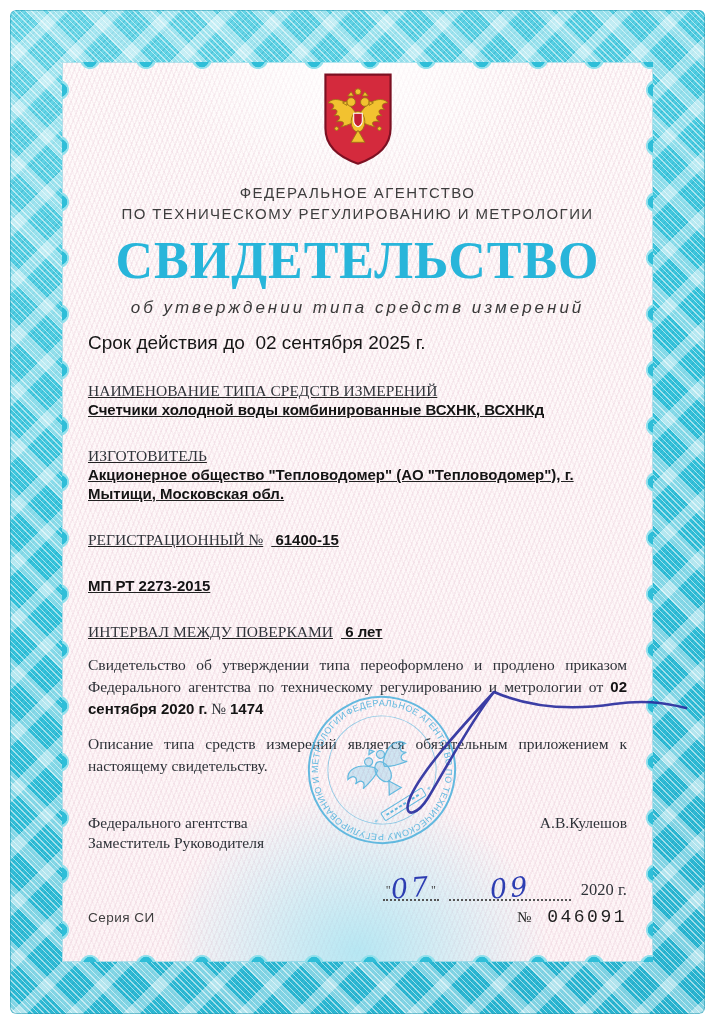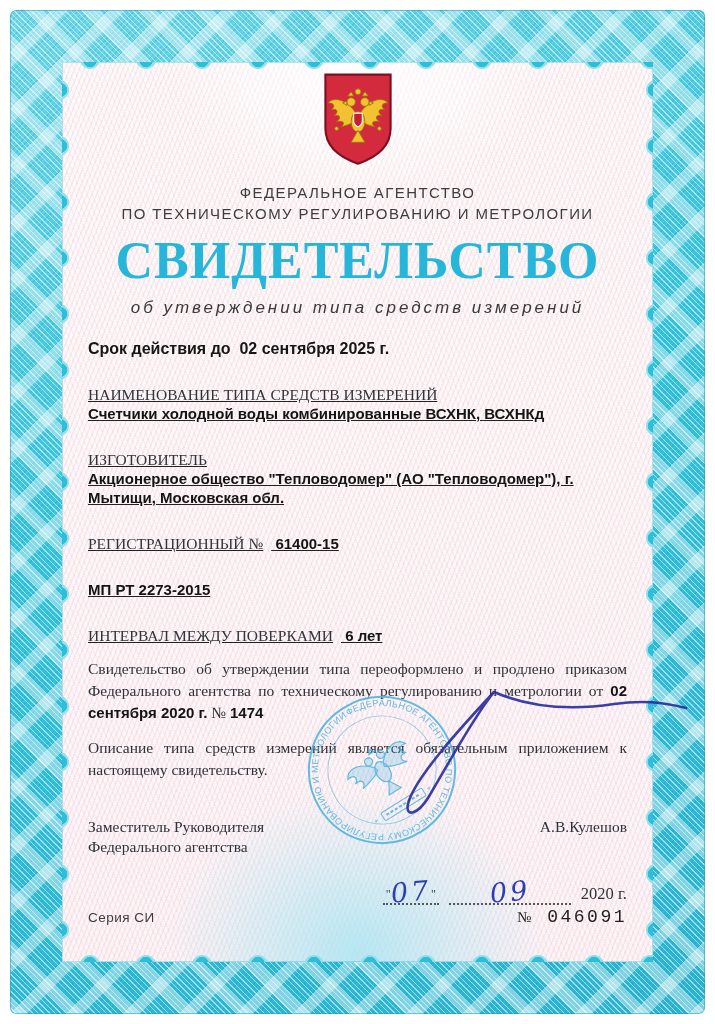--- a/index.html
+++ b/index.html
@@ -48,22 +48,22 @@
   .content{position:absolute;inset:0;padding:8px 26px 4px;border-radius:20px;}
   .emblem-wrap{text-align:center;margin-top:2px;}
   .agency{margin-top:10px;text-align:center;font-family:"Liberation Sans",sans-serif;
           font-size:15px;letter-spacing:1.4px;color:#3d3d3d;line-height:21px;}
   .title{margin:10px 0 0;text-align:center;font-family:"Liberation Serif",serif;font-weight:bold;
          font-size:52px;line-height:1.05;letter-spacing:1px;color:#28b5da;}
   .subtitle{margin-top:9px;text-align:center;font-family:"Liberation Sans",sans-serif;
             font-size:17px;letter-spacing:3px;color:#3a3a3a;font-style:italic;}
   .docnum{margin-top:20px;text-align:center;font-family:"Liberation Sans",sans-serif;
           font-weight:bold;font-size:17px;letter-spacing:.5px;color:#161616;white-space:pre-wrap;}
-  .validity{margin-top:22px;font-family:"Liberation Sans",sans-serif;font-weight:bold;
-            font-size:16px;color:#161616;white-space:pre-wrap;}
+  .validity{margin-top:14px;font-family:"Liberation Sans",sans-serif;font-weight:normal;
+            font-size:19px;color:#161616;white-space:pre-wrap;}
   .group{margin-top:27px;text-decoration:underline;}
   .lbl{font-family:"Liberation Serif",serif;font-size:15.5px;color:#30343a;line-height:19px;}
   .val{font-family:"Liberation Sans",sans-serif;font-weight:bold;font-size:15px;
        color:#141414;line-height:19px;}
   .inline-val{margin-left:8px;white-space:pre-wrap;}
   .para{margin:13px 0 0;font-size:15.5px;line-height:22px;color:#2e3238;
         text-align:justify;text-align-last:left;}
   .para b{font-family:"Liberation Sans",sans-serif;font-size:15px;color:#141414;}
   .sig-row{margin-top:36px;display:flex;justify-content:space-between;align-items:flex-start;
            font-size:15.5px;line-height:20px;color:#2e3238;}
@@ -151,22 +151,22 @@
       <div class="group">
         <span class="lbl">ИНТЕРВАЛ МЕЖДУ ПОВЕРКАМИ</span><b class="val inline-val"> 6 лет</b>
       </div>
 
       <p class="para"><span>Свидетельство об утверждении типа переоформлено и продлено приказом Федерального агентства по техническому регулированию и метрологии от </span><b>02 сентября 2020 г.</b><span> № </span><b>1474</b></p>
 
       <p class="para">Описание типа средств измерений является обязательным приложением к настоящему свидетельству.</p>
 
       <div class="sig-row">
         <div>
+          <div>Федерального агентства</div>
           <div>Заместитель Руководителя</div>
-          <div>Федерального агентства</div>
         </div>
         <div>А.В.Кулешов</div>
       </div>
 
       <div class="date-row">
         <div class="dotted d-short">
           <span class="qm">"</span>
           <span class="hand">07</span>
           <span class="qm">"</span>
         </div>

